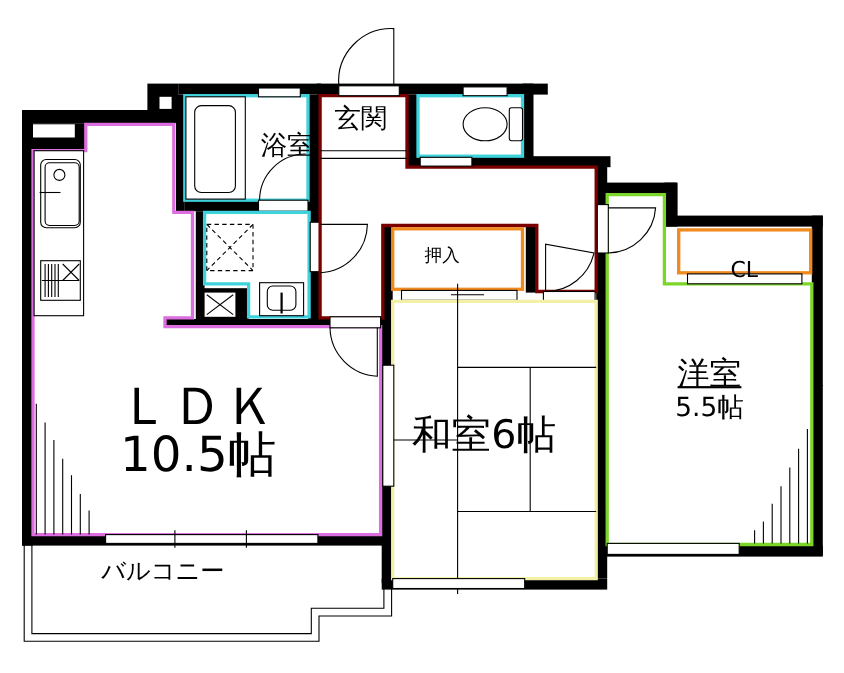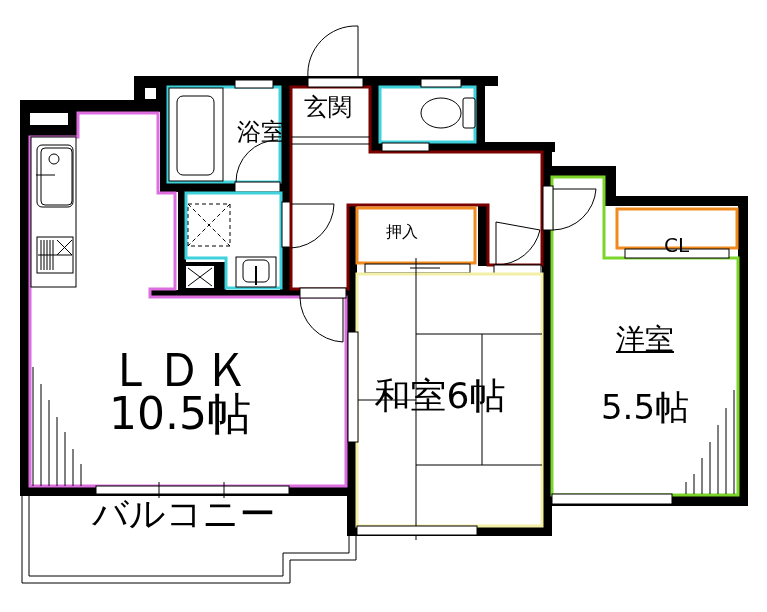--- a/index.html
+++ b/index.html
@@ -169,19 +169,19 @@
     <line x1="686" y1="482" x2="686" y2="494"></line>
   </g>
 </svg>
 
 <div class="lbl room-label" style="left:100px;top:345px;width:160px;font-size:48px;">ＬＤＫ</div>
 <div class="lbl room-label" style="left:100px;top:392px;width:160px;font-size:44px;">10.5帖</div>
 
 <div class="lbl room-label" style="left:360px;top:378px;width:160px;font-size:36px;">和室6帖</div>
 
 <div class="lbl room-label" style="left:575px;top:325px;width:140px;font-size:29px;text-decoration:underline;">洋室</div>
-<div class="lbl room-label" style="left:575px;top:390px;width:140px;font-size:34px;text-align:center;">5.5帖</div>
+<div class="lbl room-label" style="left:575px;top:358px;width:140px;font-size:24px;text-align:center;">5.5帖</div>
 
 <div class="lbl" style="left:224px;top:120px;font-size:24px;padding-left:13px;">浴室</div>
 <div class="lbl" style="left:304px;top:95px;font-size:24px;">玄関</div>
 <div class="lbl" style="left:386px;top:224px;font-size:16px;">押入</div>
 <div class="lbl" style="left:664px;top:218px;font-size:20px;margin-top:17px;">CL</div>
-<div class="lbl" style="left:92px;top:496px;font-size:36px;font-family:Liberation Serif, serif;">バルコニー</div>
+<div class="lbl" style="left:92px;top:508px;font-size:22px;font-family:Liberation Serif, serif;">バルコニー</div>
 
 </body></html>

